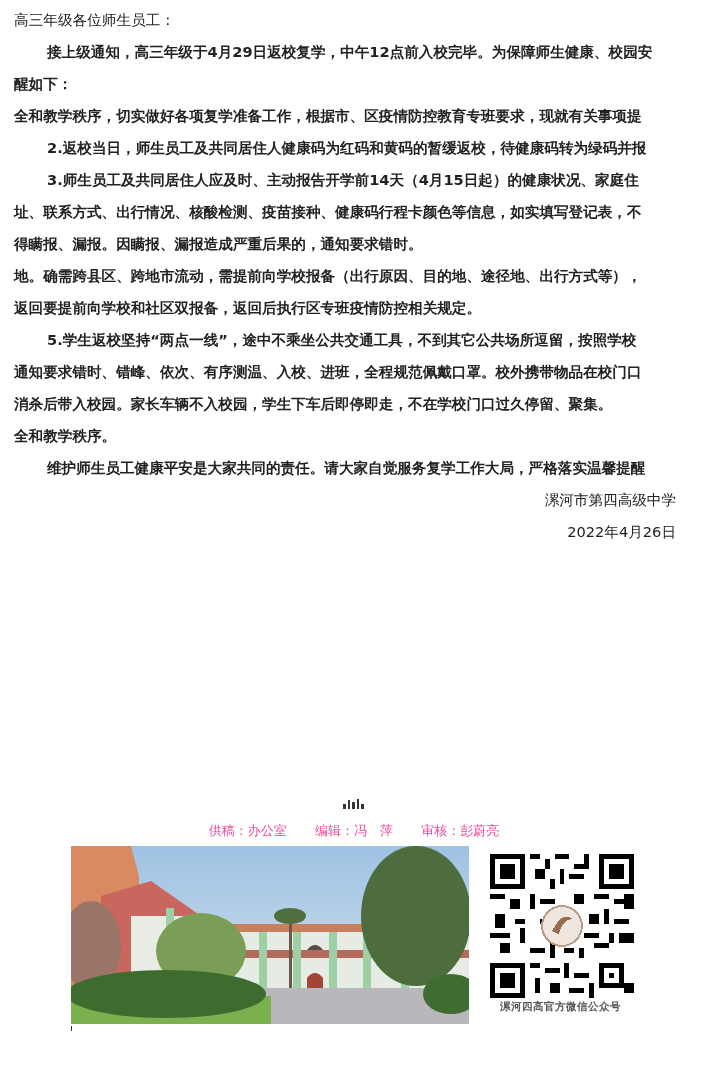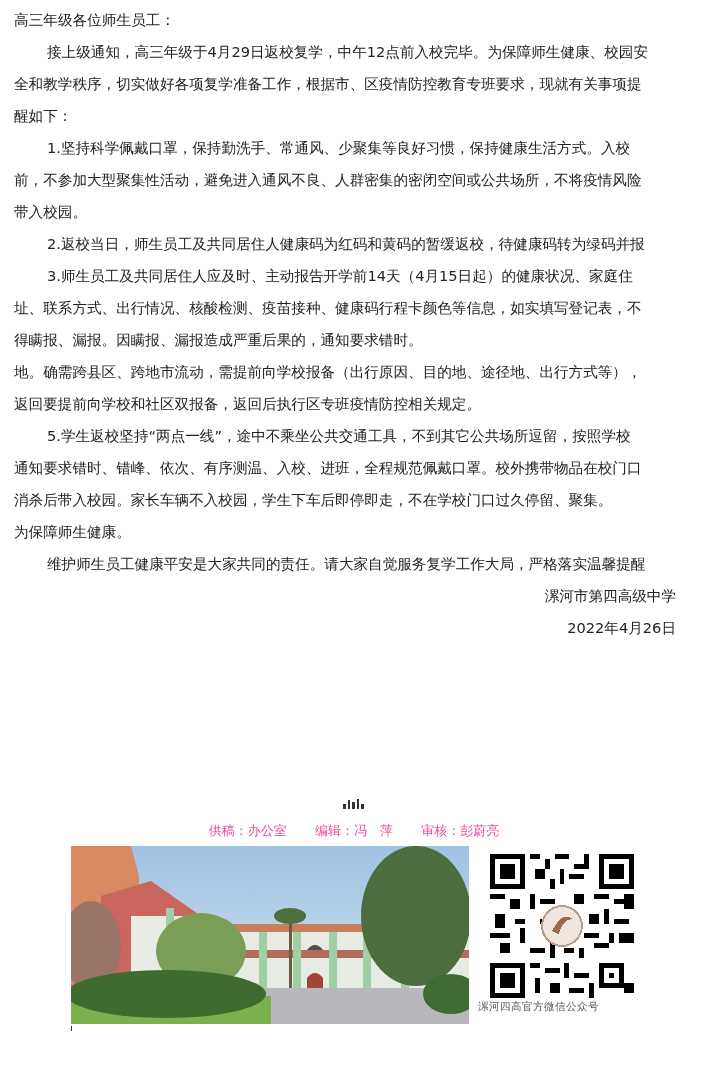--- a/index.html
+++ b/index.html
@@ -7,21 +7,21 @@
       width: 708px; height: 1075px; overflow: hidden; position: relative;
       font-family: "DejaVu Sans", "Liberation Sans", sans-serif;
       color: #222222;
     }
     .doc { position: absolute; left: 14px; top: 4px; width: 680px; }
     .line {
       font-size: 14.6px; line-height: 32px; height: 32px;
       white-space: nowrap; overflow: hidden; letter-spacing: 0.05px; font-family: Liberation Serif, serif;
     }
     .para { margin: 0; }
-    .para .l { font-size: 14.6px; line-height: 32px; white-space: nowrap; display:block; }
+    .para .l { font-size: 14.6px; line-height: 32px; white-space: nowrap; display:block;font-weight:bold; }
     .para .l.first { padding-left: 33px; }
     .right { text-align: right; padding-right: 18px; font-size: 14.6px; line-height: 32px; }
     .divider-icon {
       position: absolute; left: 343px; top: 799px; height: 10px; width: 22px;
       display: flex; align-items: flex-end; gap: 2px;
     }
     .divider-icon span { display: block; width: 2.5px; background: #333; }
     .credits {
       position: absolute; left: 0; top: 820px; width: 708px; text-align: center;
       font-size: 13px; color: #ec4899; line-height: 22px;
@@ -31,42 +31,37 @@
       position: absolute; left: 71px; top: 846px; width: 398px; height: 178px;
       overflow: hidden; background: linear-gradient(#a9c8e4 0%, #cfe0ee 45%, #dfe6e2 60%);
     }
     .qr-panel {
       position: absolute; left: 478px; top: 846px; width: 165px; height: 178px; background: #fff;
     }
     .qr {
       position: absolute; left: 12px; top: 8px; width: 144px; height: 144px;
     }
     .qr-caption {
-      position: absolute; left: 0; top: 154px; width: 100%; 
-      font-size: 10.5px; font-weight: normal; color: #555; letter-spacing: 0.5px;
+      position: absolute; left: 0; top: 154px; width: 100%; text-align: center;
+      font-size: 10.5px; font-weight: bold; color: #555; letter-spacing: 0.5px;
     }
     .cursor-mark { position: absolute; left: 71px; top: 1026px; width: 1px; height: 5px; background: #333; }
   </style>
 </head>
 <body>
 
 <div class="doc">
   <div class="line">高三年级各位师生员工：</div>
 
   <div class="para">
     <span class="l first">接上级通知，高三年级于4月29日返校复学，中午12点前入校完毕。为保障师生健康、校园安</span>
+    <span class="l">醒如下：</span>
     <span class="l">全和教学秩序，切实做好各项复学准备工作，根据市、区疫情防控教育专班要求，现就有关事项提</span>
-    <span class="l">醒如下：</span>
-  </div>
-
-  <div class="para">
-    <span class="l first">1.坚持科学佩戴口罩，保持勤洗手、常通风、少聚集等良好习惯，保持健康生活方式。入校</span>
-    <span class="l">前，不参加大型聚集性活动，避免进入通风不良、人群密集的密闭空间或公共场所，不将疫情风险</span>
-    <span class="l">带入校园。</span>
-  </div>
+  </div>
+
 
   <div class="para">
     <span class="l first">2.返校当日，师生员工及共同居住人健康码为红码和黄码的暂缓返校，待健康码转为绿码并报</span>
   </div>
 
   <div class="para">
     <span class="l first">3.师生员工及共同居住人应及时、主动报告开学前14天（4月15日起）的健康状况、家庭住</span>
     <span class="l">址、联系方式、出行情况、核酸检测、疫苗接种、健康码行程卡颜色等信息，如实填写登记表，不</span>
     <span class="l">得瞒报、漏报。因瞒报、漏报造成严重后果的，通知要求错时。</span>
   </div>
@@ -76,21 +71,21 @@
     <span class="l">返回要提前向学校和社区双报备，返回后执行区专班疫情防控相关规定。</span>
   </div>
 
   <div class="para">
     <span class="l first">5.学生返校坚持“两点一线”，途中不乘坐公共交通工具，不到其它公共场所逗留，按照学校</span>
     <span class="l">通知要求错时、错峰、依次、有序测温、入校、进班，全程规范佩戴口罩。校外携带物品在校门口</span>
     <span class="l">消杀后带入校园。家长车辆不入校园，学生下车后即停即走，不在学校门口过久停留、聚集。</span>
   </div>
 
   <div class="para">
-    <span class="l">为保障师生健康。</span>
+    <span class="l">全和教学秩序。</span>
   </div>
 
 
   <div class="para">
     <span class="l first">维护师生员工健康平安是大家共同的责任。请大家自觉服务复学工作大局，严格落实温馨提醒</span>
   </div>
 
   <div class="right">漯河市第四高级中学</div>
   <div class="right">2022年4月26日</div>
 </div>

